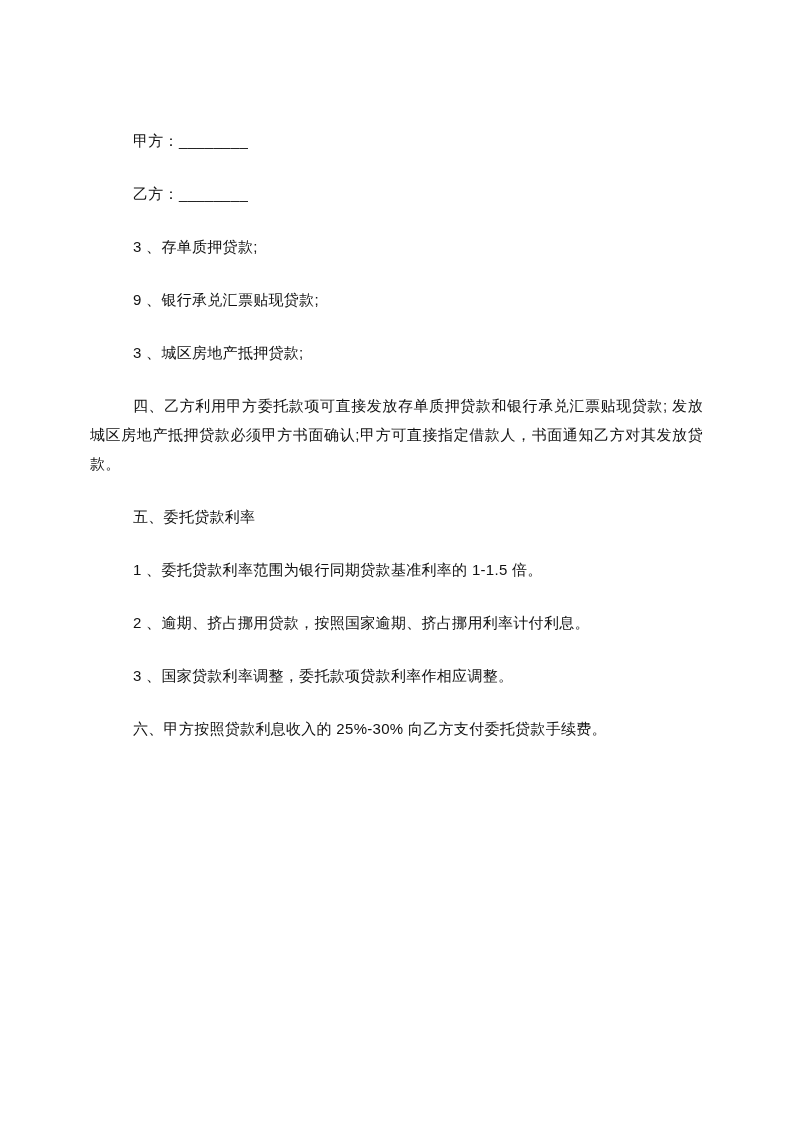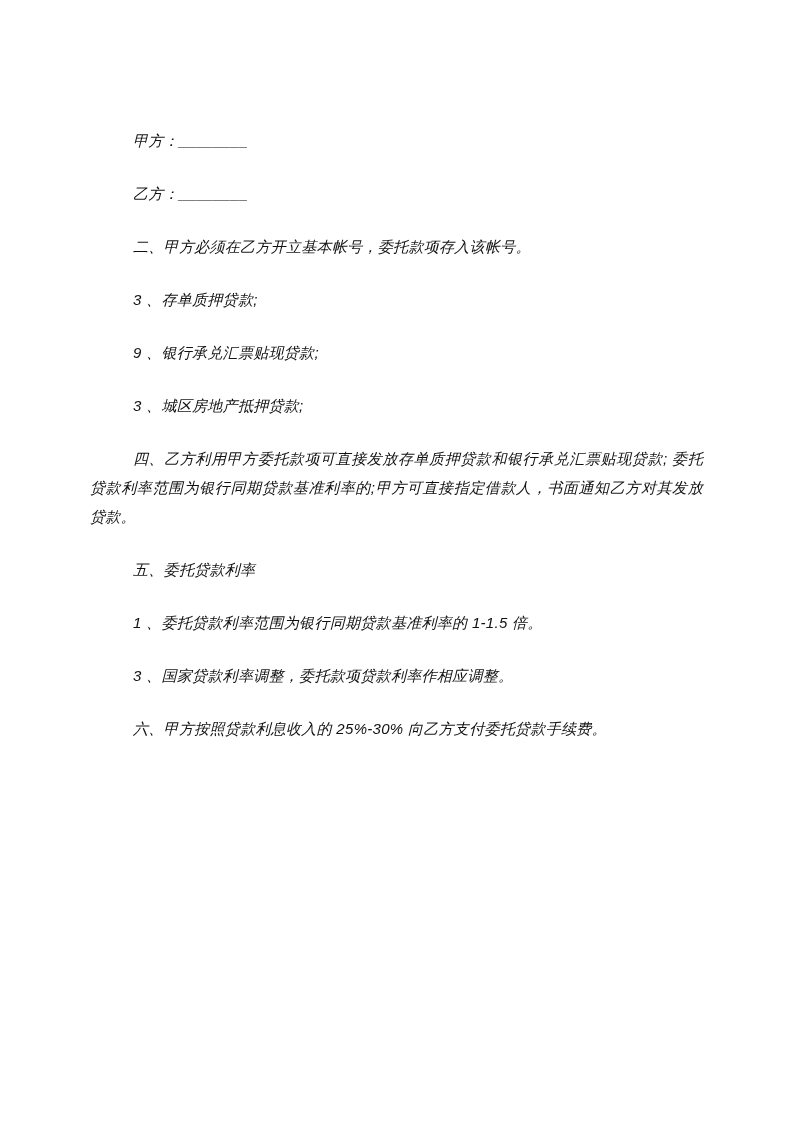--- a/index.html
+++ b/index.html
@@ -12,41 +12,40 @@
     height: 1122px;
     font-family: "Liberation Sans", "DejaVu Sans", sans-serif;
   }
   .page {
     box-sizing: border-box;
     width: 793px;
     height: 1122px;
     background: #ffffff;
     padding: 126px 90px 40px 90px;
     overflow: hidden;
-    font-style: italic;
   }
   .doc-par {
     margin: 0 0 24px 0;
     font-size: 15px;
     line-height: 29px;
     color: #111111;
     text-indent: 43px;
     text-align: justify;
     letter-spacing: 0.3px;
     word-break: break-all;
   }
 </style>
 </head>
 <body>
 
 <div class="page">
   <p class="doc-par">甲方：________</p>
   <p class="doc-par">乙方：________</p>
-  <p class="doc-par">二、甲方必须在乙方开立基本帐号，委托款项存入该帐号。</p>
   <p class="doc-par">3 、存单质押贷款;</p>
   <p class="doc-par">9 、银行承兑汇票贴现贷款;</p>
   <p class="doc-par">3 、城区房地产抵押贷款;</p>
-  <p class="doc-par">四、乙方利用甲方委托款项可直接发放存单质押贷款和银行承兑汇票贴现贷款; 委托贷款利率范围为银行同期贷款基准利率的;甲方可直接指定借款人，书面通知乙方对其发放贷款。</p>
+  <p class="doc-par">四、乙方利用甲方委托款项可直接发放存单质押贷款和银行承兑汇票贴现贷款; 发放城区房地产抵押贷款必须甲方书面确认;甲方可直接指定借款人，书面通知乙方对其发放贷款。</p>
   <p class="doc-par">五、委托贷款利率</p>
   <p class="doc-par">1 、委托贷款利率范围为银行同期贷款基准利率的 1-1.5 倍。</p>
+  <p class="doc-par">2 、逾期、挤占挪用贷款，按照国家逾期、挤占挪用利率计付利息。</p>
   <p class="doc-par">3 、国家贷款利率调整，委托款项贷款利率作相应调整。</p>
   <p class="doc-par">六、甲方按照贷款利息收入的 25%-30% 向乙方支付委托贷款手续费。</p>
 </div>
 
 </body></html>

